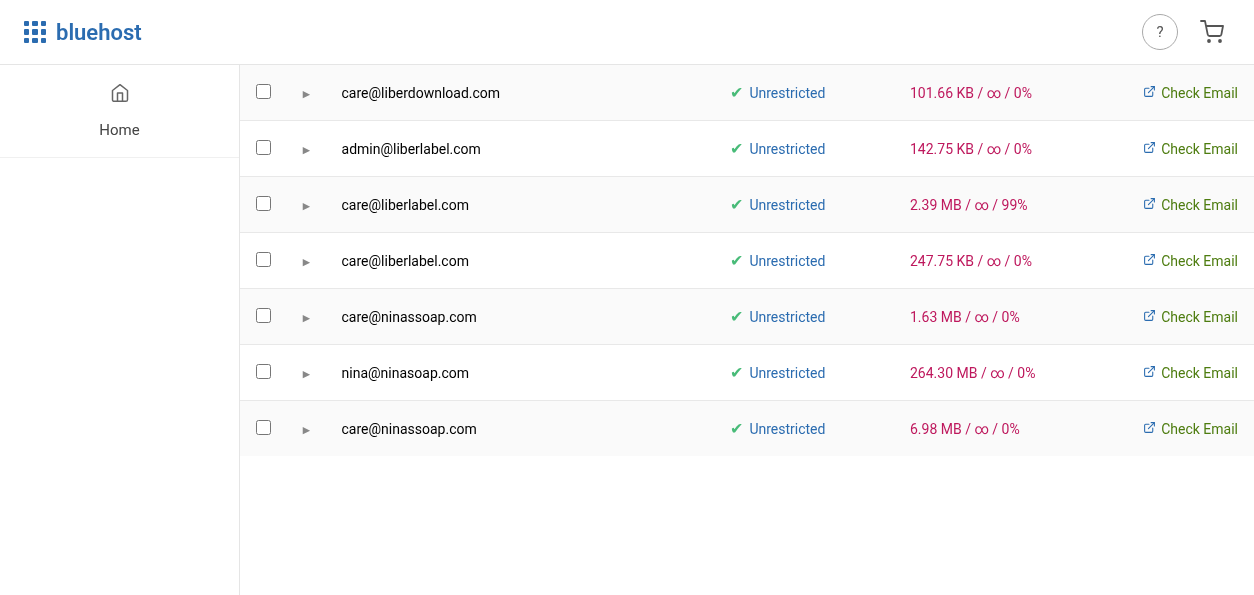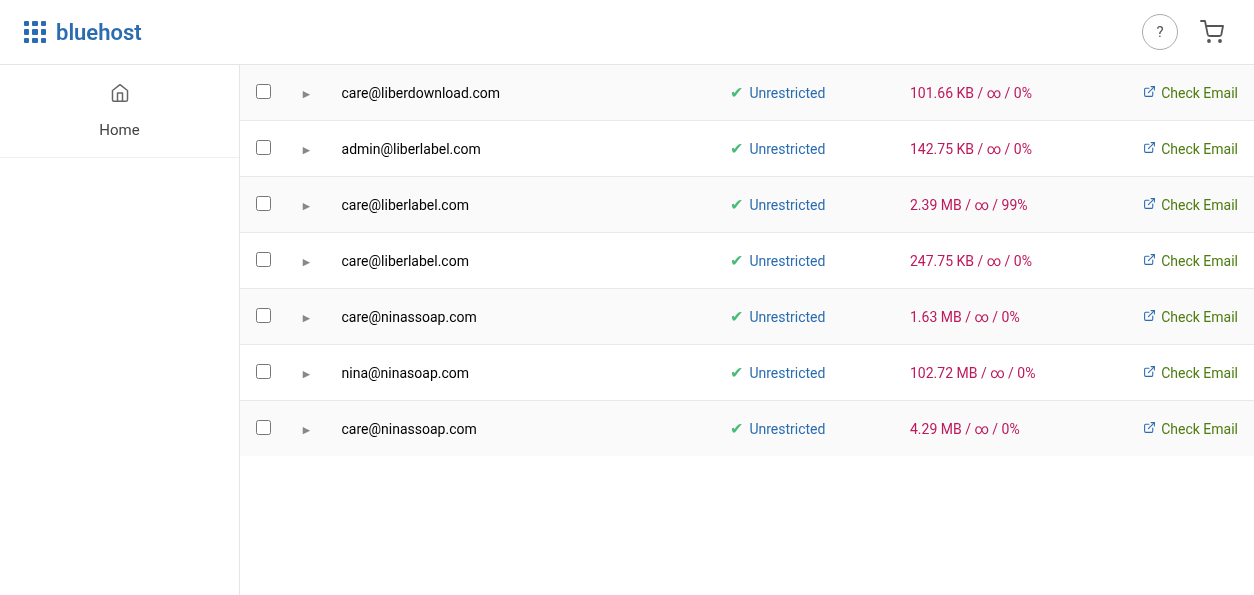--- a/index.html
+++ b/index.html
@@ -393,21 +393,21 @@
     <td class="col-email">
       <a class="email-link" href="#">nina@ninasoap.com</a>
     </td>
     <td class="col-status">
       <span class="status-badge">
         <span class="check-icon">✔</span>
         <span>Unrestricted</span>
       </span>
     </td>
     <td class="col-usage">
-      <span class="usage-text">102.72 MB / ∞ / 0%</span>
+      <span class="usage-text">264.30 MB / ∞ / 0%</span>
     </td>
     <td class="col-action">
       <a class="action-link" href="#">
         <span class="action-icon">
           <svg width="13" height="13" viewBox="0 0 24 24" fill="none" stroke="#2b6cb0" stroke-width="2" stroke-linecap="round" stroke-linejoin="round">
             <path d="M18 13v6a2 2 0 0 1-2 2H5a2 2 0 0 1-2-2V8a2 2 0 0 1 2-2h6"></path>
             <polyline points="15 3 21 3 21 9"></polyline>
             <line x1="10" y1="14" x2="21" y2="3"></line>
           </svg>
         </span>
@@ -425,21 +425,21 @@
     <td class="col-email">
       <a class="email-link" href="#">care@ninassoap.com</a>
     </td>
     <td class="col-status">
       <span class="status-badge">
         <span class="check-icon">✔</span>
         <span>Unrestricted</span>
       </span>
     </td>
     <td class="col-usage">
-      <span class="usage-text">4.29 MB / ∞ / 0%</span>
+      <span class="usage-text">6.98 MB / ∞ / 0%</span>
     </td>
     <td class="col-action">
       <a class="action-link" href="#">
         <span class="action-icon">
           <svg width="13" height="13" viewBox="0 0 24 24" fill="none" stroke="#2b6cb0" stroke-width="2" stroke-linecap="round" stroke-linejoin="round">
             <path d="M18 13v6a2 2 0 0 1-2 2H5a2 2 0 0 1-2-2V8a2 2 0 0 1 2-2h6"></path>
             <polyline points="15 3 21 3 21 9"></polyline>
             <line x1="10" y1="14" x2="21" y2="3"></line>
           </svg>
         </span>

